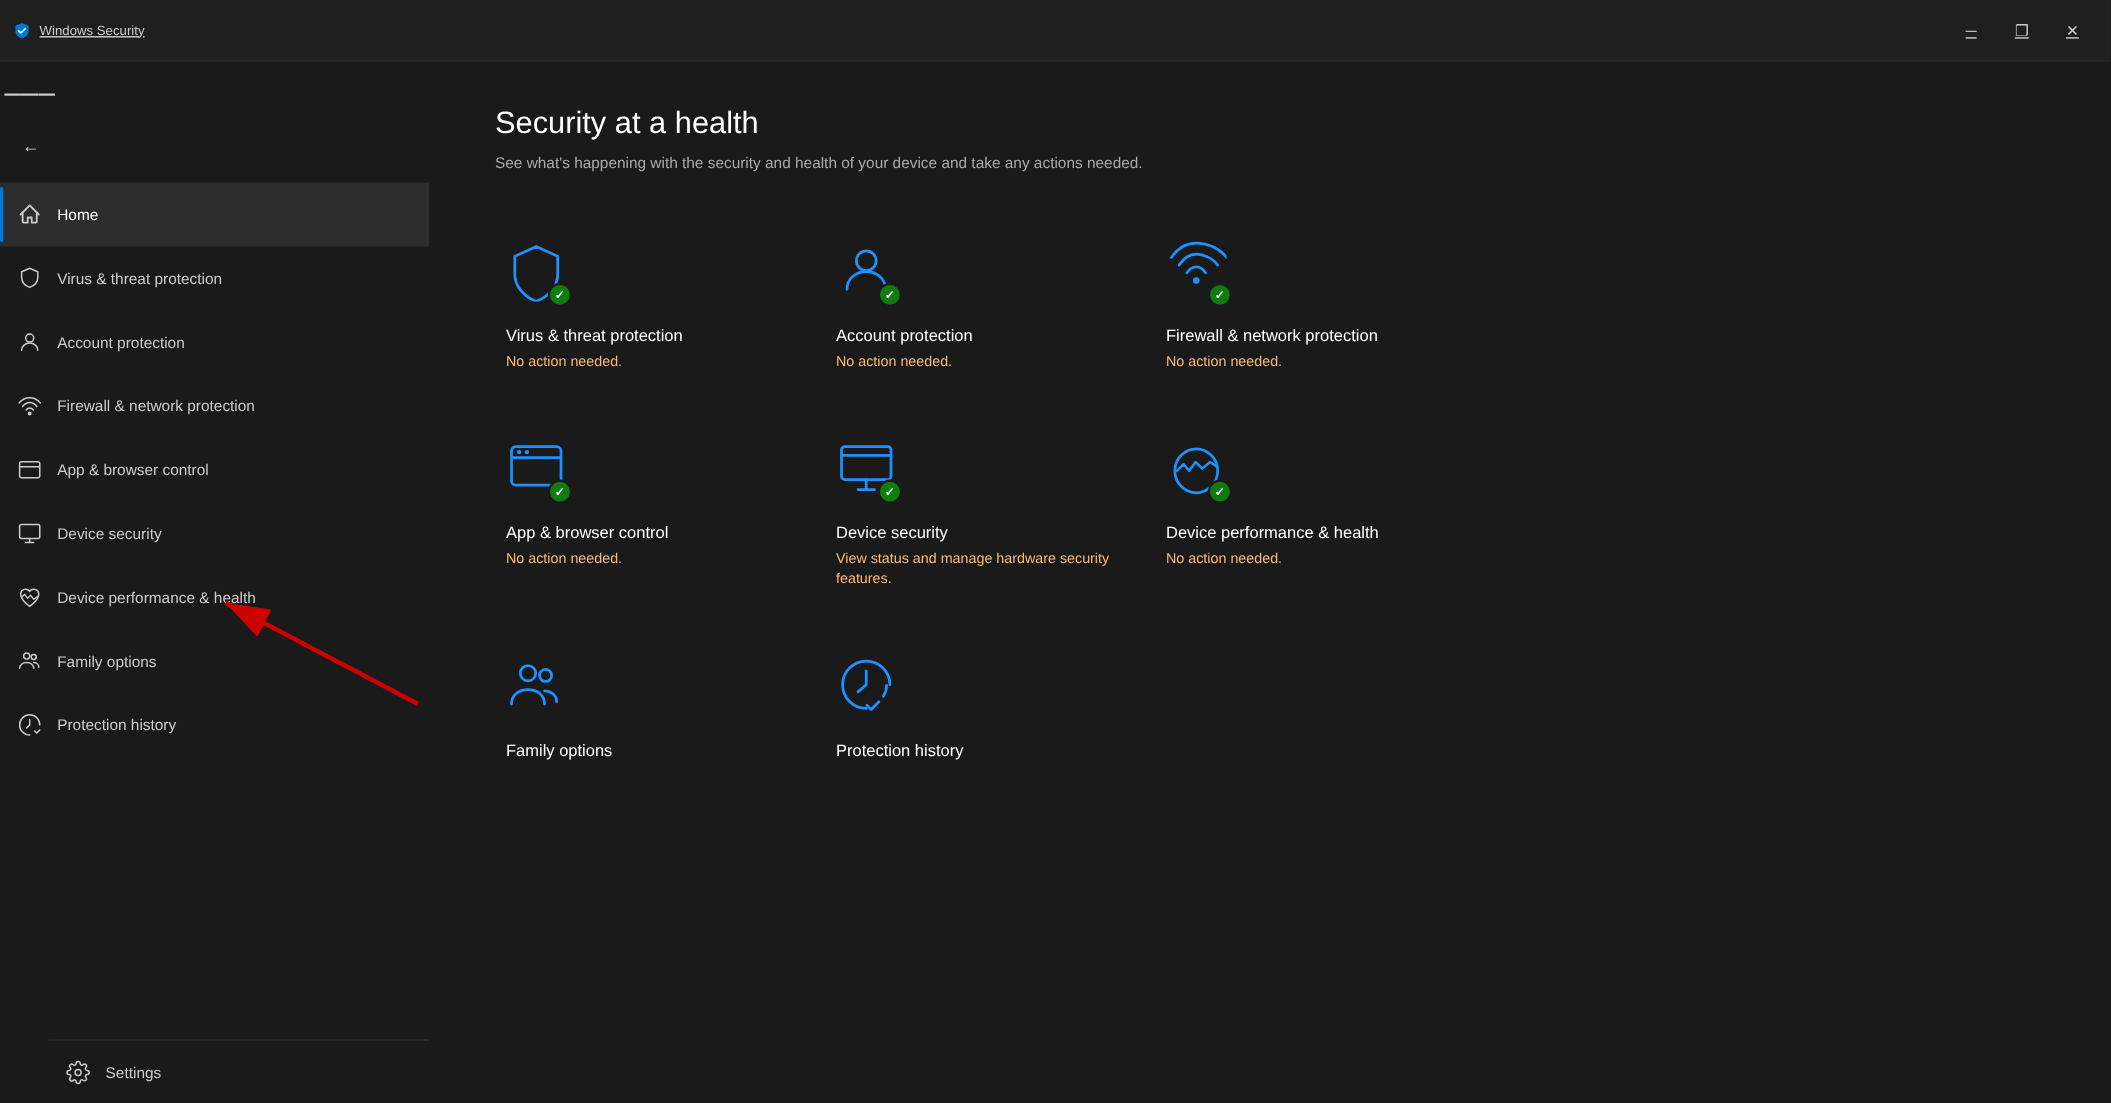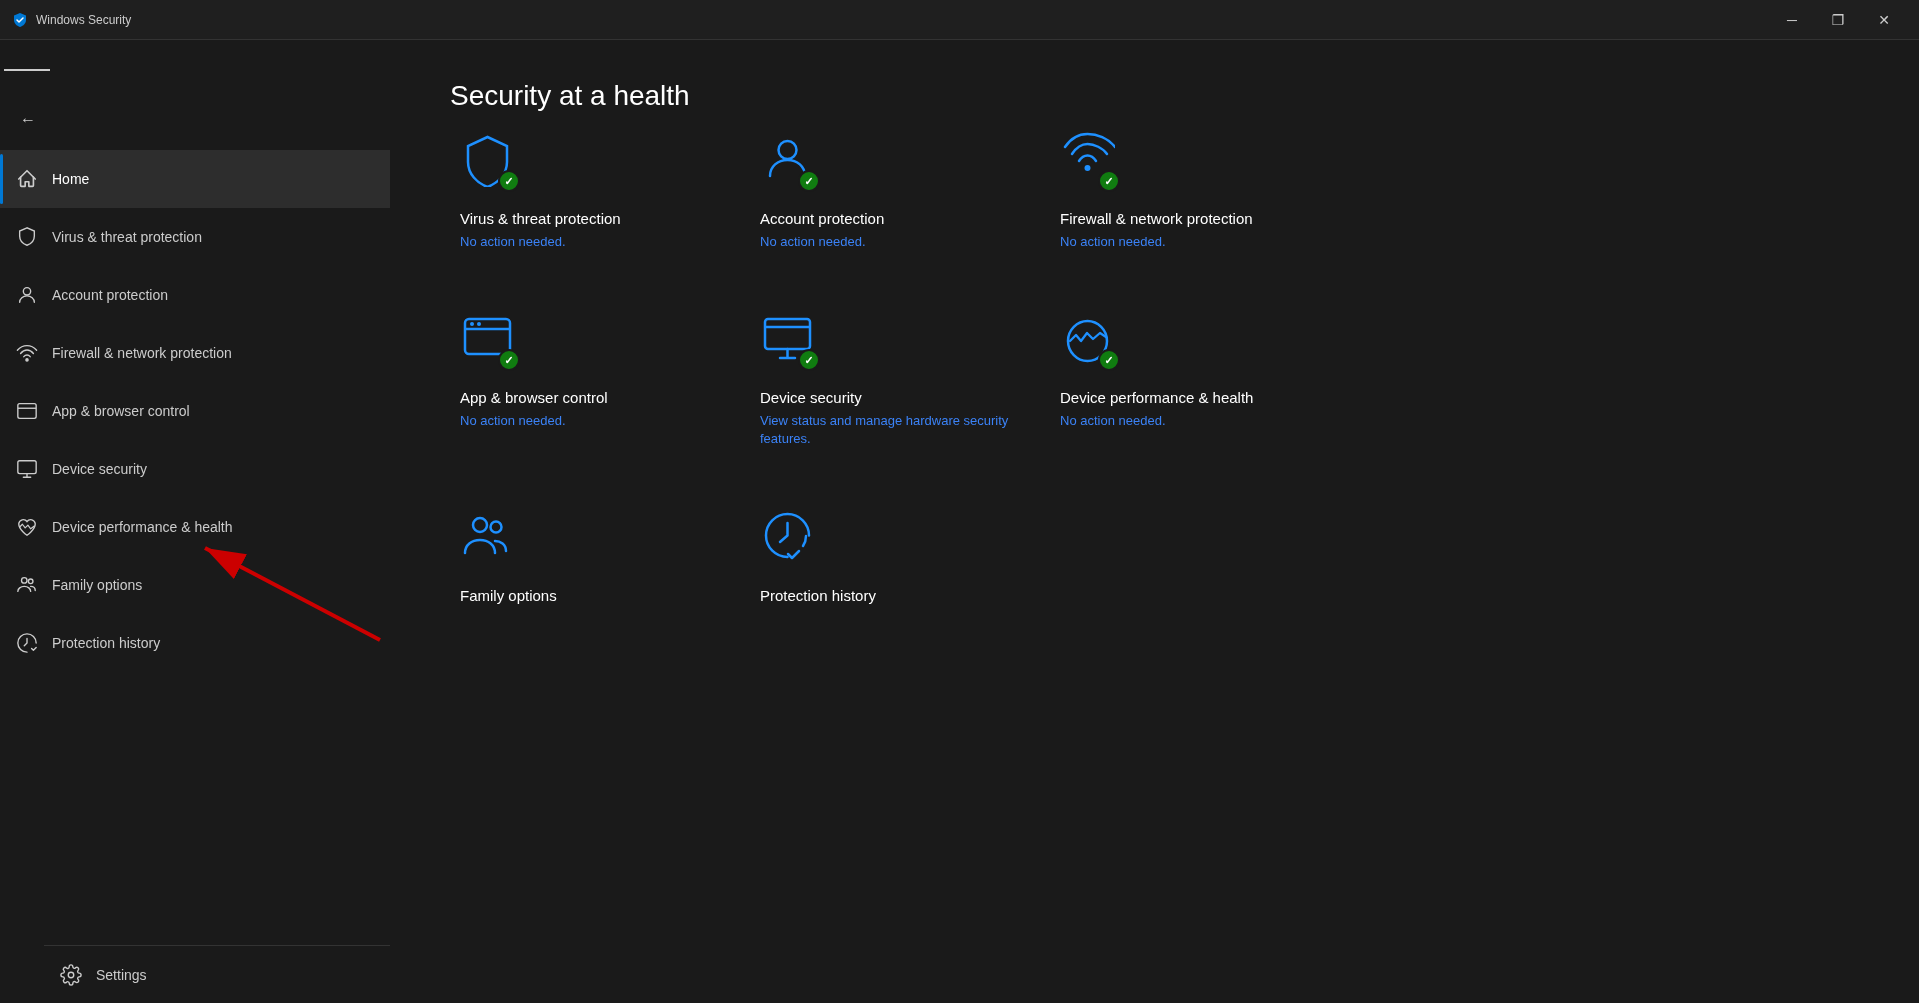--- a/index.html
+++ b/index.html
@@ -10,26 +10,27 @@
       width: 1919px;
       height: 1003px;
       overflow: hidden;
       display: flex;
       flex-direction: column;
     }
 
     
     .titlebar {
       background: #1f1f1f;
-      height: 40px;
+      height: 56px;
       display: flex;
       align-items: center;
       padding: 0 12px;
       flex-shrink: 0;
       border-bottom: 1px solid #333;
+      text-decoration: underline;
     }
     .titlebar-icon {
       width: 16px;
       height: 16px;
       margin-right: 8px;
     }
     .titlebar-title {
       font-size: 12px;
       color: #cccccc;
     }
@@ -217,21 +218,21 @@
     }
 
     .card-title {
       font-size: 15px;
       font-weight: 500;
       color: #ffffff;
       margin-bottom: 6px;
     }
     .card-desc {
       font-size: 13px;
-      color: #3b82f6;
+      color: #fdba74;
       line-height: 1.4;
     }
 
     
     .ham-line {
       display: block;
       width: 18px;
       height: 2px;
       background: #cccccc;
       margin: 3px 0;
@@ -369,20 +370,21 @@
           <path d="M19.4 15a1.65 1.65 0 00.33 1.82l.06.06a2 2 0 010 2.83 2 2 0 01-2.83 0l-.06-.06a1.65 1.65 0 00-1.82-.33 1.65 1.65 0 00-1 1.51V21a2 2 0 01-2 2 2 2 0 01-2-2v-.09A1.65 1.65 0 009 19.4a1.65 1.65 0 00-1.82.33l-.06.06a2 2 0 01-2.83-2.83l.06-.06A1.65 1.65 0 004.68 15a1.65 1.65 0 00-1.51-1H3a2 2 0 01-2-2 2 2 0 012-2h.09A1.65 1.65 0 004.6 9a1.65 1.65 0 00-.33-1.82l-.06-.06a2 2 0 012.83-2.83l.06.06A1.65 1.65 0 009 4.68a1.65 1.65 0 001-1.51V3a2 2 0 012-2 2 2 0 012 2v.09a1.65 1.65 0 001 1.51 1.65 1.65 0 001.82-.33l.06-.06a2 2 0 012.83 2.83l-.06.06A1.65 1.65 0 0019.4 9a1.65 1.65 0 001.51 1H21a2 2 0 012 2 2 2 0 01-2 2h-.09a1.65 1.65 0 00-1.51 1z" stroke="#cccccc" stroke-width="1.5" fill="none"></path>
         </svg>
       </span>
       <span class="nav-label">Settings</span>
     </div>
 
   </div>
 
   <div class="main-content">
     <h1 class="page-title">Security at a health</h1>
+    <p class="page-subtitle">See what's happening with the security and health of your device and take any actions needed.</p>
 
     <div class="cards-grid">
 
       <div class="card">
         <div class="card-icon-wrap">
           <svg viewBox="0 0 55 55" fill="none" xmlns="http://www.w3.org/2000/svg">
             <path d="M27.5 5L8 14v16c0 12 9 21 19.5 25C38 51 47 42 47 30V14L27.5 5z" stroke="#1e90ff" stroke-width="2.5" fill="none"></path>
           </svg>
           <div class="card-check"></div>
         </div>

